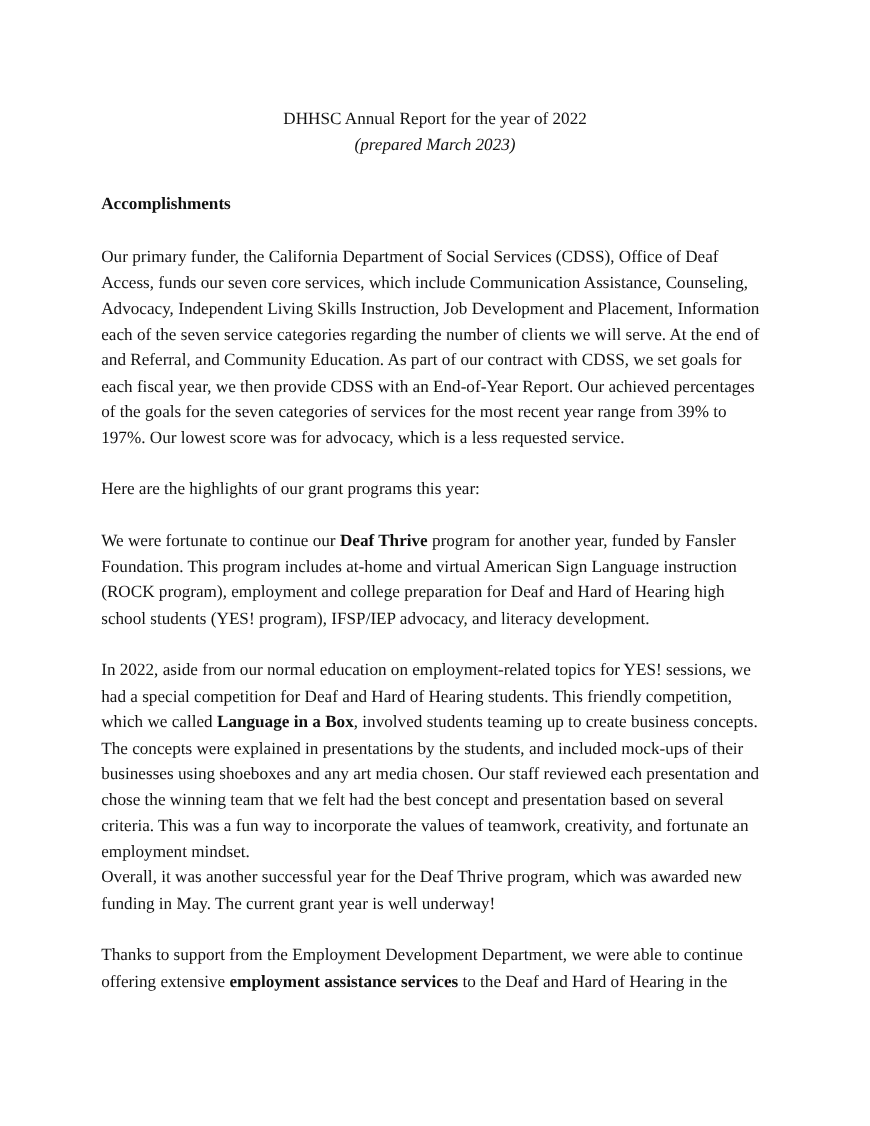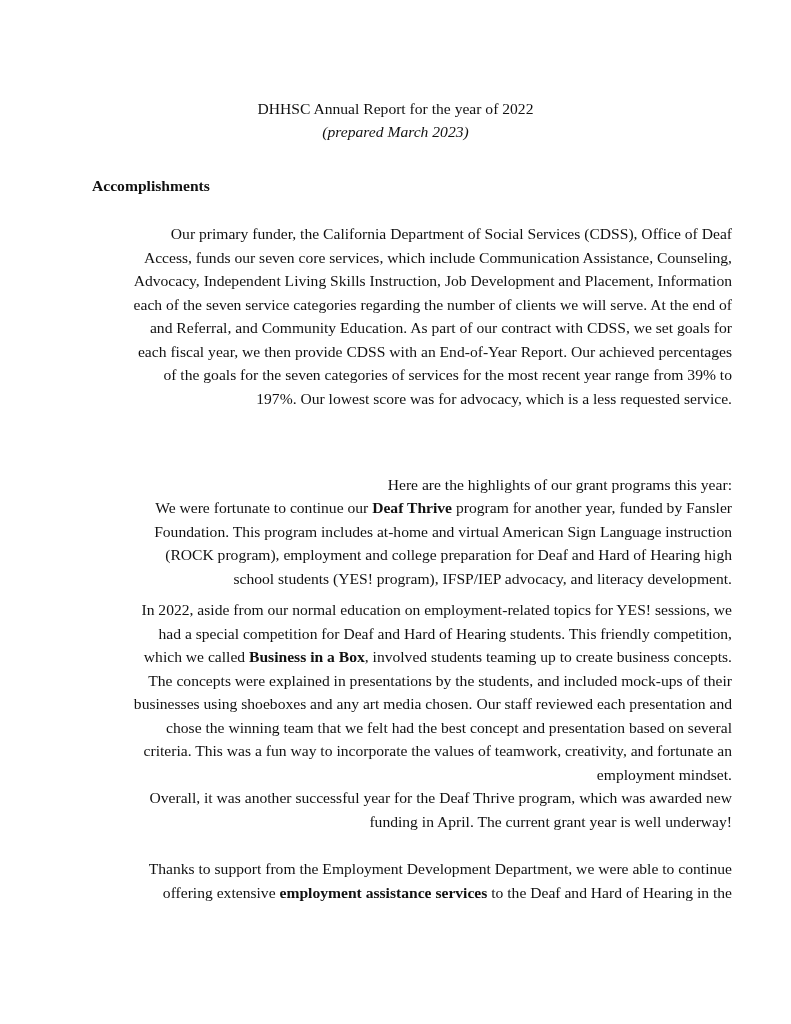--- a/index.html
+++ b/index.html
@@ -4,21 +4,21 @@
   <style>
     html, body { margin: 0; padding: 0; background: #ffffff; }
     body { width: 791px; height: 1024px; position: relative; overflow: hidden;
       font-family: "Liberation Serif", serif; color: #111111; }
     .page { position: absolute; left: 0; top: 0; width: 791px; height: 816px; background: #fff; }
     .title { position: absolute; left: 0; width: 791px; text-align: center; font-size: 15.6px; }
     .t1 { top: 100px; }
     .t2 { top: 123px; font-style: italic; }
     .heading { position: absolute; left: 92px; top: 177px; font-weight: bold; font-size: 15.6px; }
     .para { position: absolute; left: 92px; width: 640px; font-size: 15.6px; line-height: 23.5px; white-space: nowrap; }
-    .line { display: block; text-align: right; }
+    .line { display: block; }
     b { font-weight: bold; }
   </style>
 </head>
 <body>
 
 <div class="page">
   <div class="title t1">DHHSC Annual Report for the year of 2022</div>
   <div class="title t2">(prepared March 2023)</div>
 
   <div class="heading">Accomplishments</div>
@@ -27,44 +27,44 @@
     <span class="line">Our primary funder, the California Department of Social Services (CDSS), Office of Deaf</span>
     <span class="line">Access, funds our seven core services, which include Communication Assistance, Counseling,</span>
     <span class="line">Advocacy, Independent Living Skills Instruction, Job Development and Placement, Information</span>
     <span class="line">each of the seven service categories regarding the number of clients we will serve. At the end of</span>
     <span class="line">and Referral, and Community Education. As part of our contract with CDSS, we set goals for</span>
     <span class="line">each fiscal year, we then provide CDSS with an End-of-Year Report. Our achieved percentages</span>
     <span class="line">of the goals for the seven categories of services for the most recent year range from 39% to</span>
     <span class="line">197%. Our lowest score was for advocacy, which is a less requested service.</span>
   </div>
 
-  <div class="para" style="top:433px;margin-top:40px;">
+  <div class="para" style="top:433px;">
     <span class="line">Here are the highlights of our grant programs this year:</span>
   </div>
 
-  <div class="para" style="top:480px;margin-top:16px;">
+  <div class="para" style="top:480px;">
     <span class="line"><span>We were fortunate to continue our </span><b>Deaf Thrive</b><span> program for another year, funded by Fansler</span></span>
     <span class="line">Foundation. This program includes at-home and virtual American Sign Language instruction</span>
     <span class="line">(ROCK program), employment and college preparation for Deaf and Hard of Hearing high</span>
     <span class="line">school students (YES! program), IFSP/IEP advocacy, and literacy development.</span>
   </div>
 
   <div class="para" style="top:598px;">
     <span class="line">In 2022, aside from our normal education on employment-related topics for YES! sessions, we</span>
     <span class="line">had a special competition for Deaf and Hard of Hearing students. This friendly competition,</span>
-    <span class="line"><span>which we called </span><b>Business in a Box</b><span>, involved students teaming up to create business concepts.</span></span>
+    <span class="line"><span>which we called </span><b>Language in a Box</b><span>, involved students teaming up to create business concepts.</span></span>
     <span class="line">The concepts were explained in presentations by the students, and included mock-ups of their</span>
     <span class="line">businesses using shoeboxes and any art media chosen. Our staff reviewed each presentation and</span>
     <span class="line">chose the winning team that we felt had the best concept and presentation based on several</span>
     <span class="line">criteria. This was a fun way to incorporate the values of teamwork, creativity, and fortunate an</span>
     <span class="line">employment mindset.</span>
   </div>
 
   <div class="para" style="top:786px;">
     <span class="line">Overall, it was another successful year for the Deaf Thrive program, which was awarded new</span>
-    <span class="line">funding in April. The current grant year is well underway!</span>
+    <span class="line">funding in May. The current grant year is well underway!</span>
   </div>
 
   <div class="para" style="top:857px;">
     <span class="line">Thanks to support from the Employment Development Department, we were able to continue</span>
     <span class="line"><span>offering extensive </span><b>employment assistance services</b><span> to the Deaf and Hard of Hearing in the</span></span>
   </div>
 </div>
 
 </body></html>

